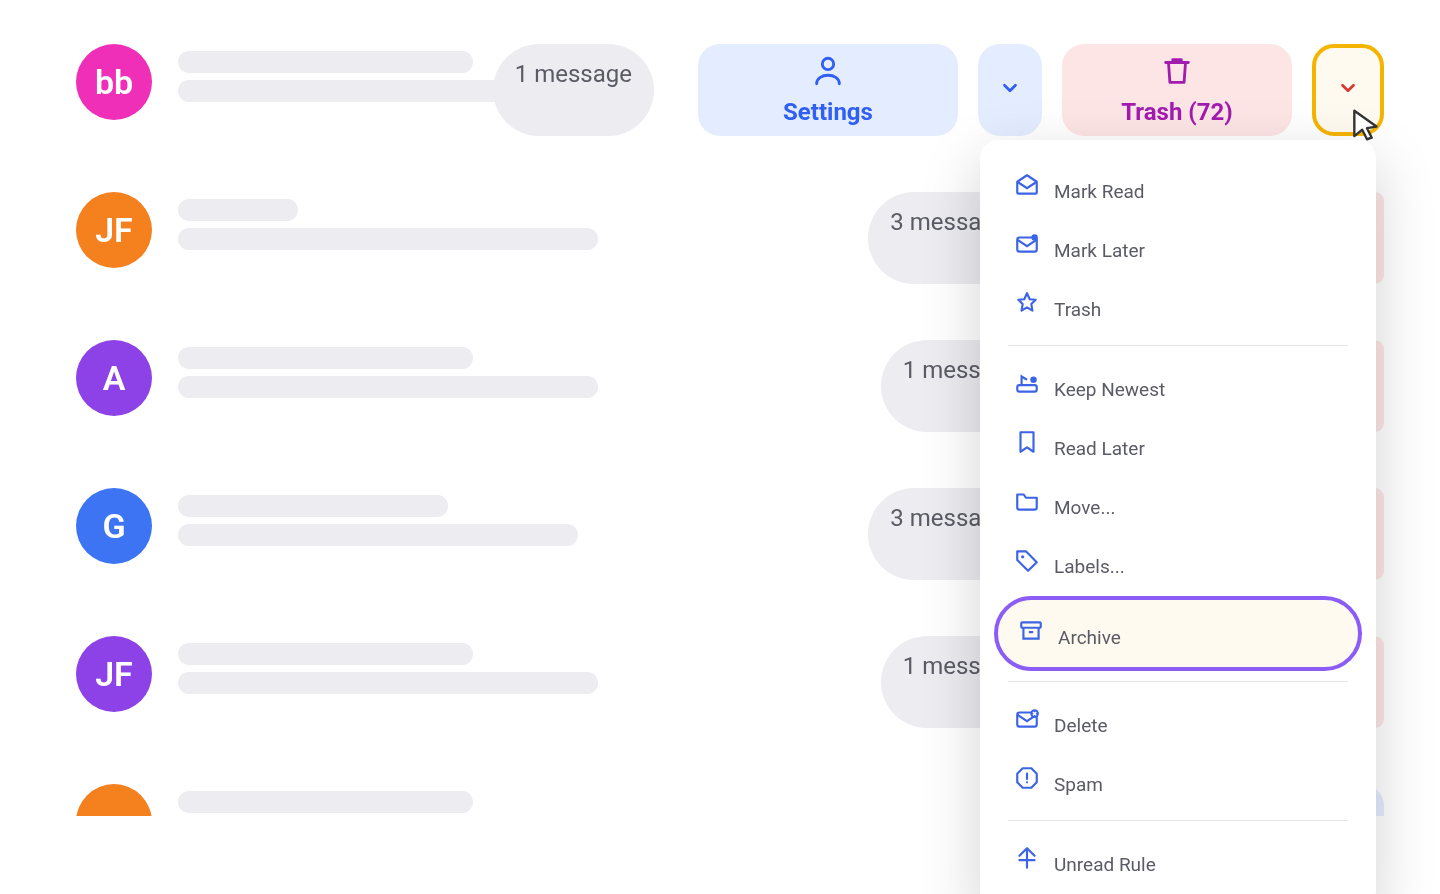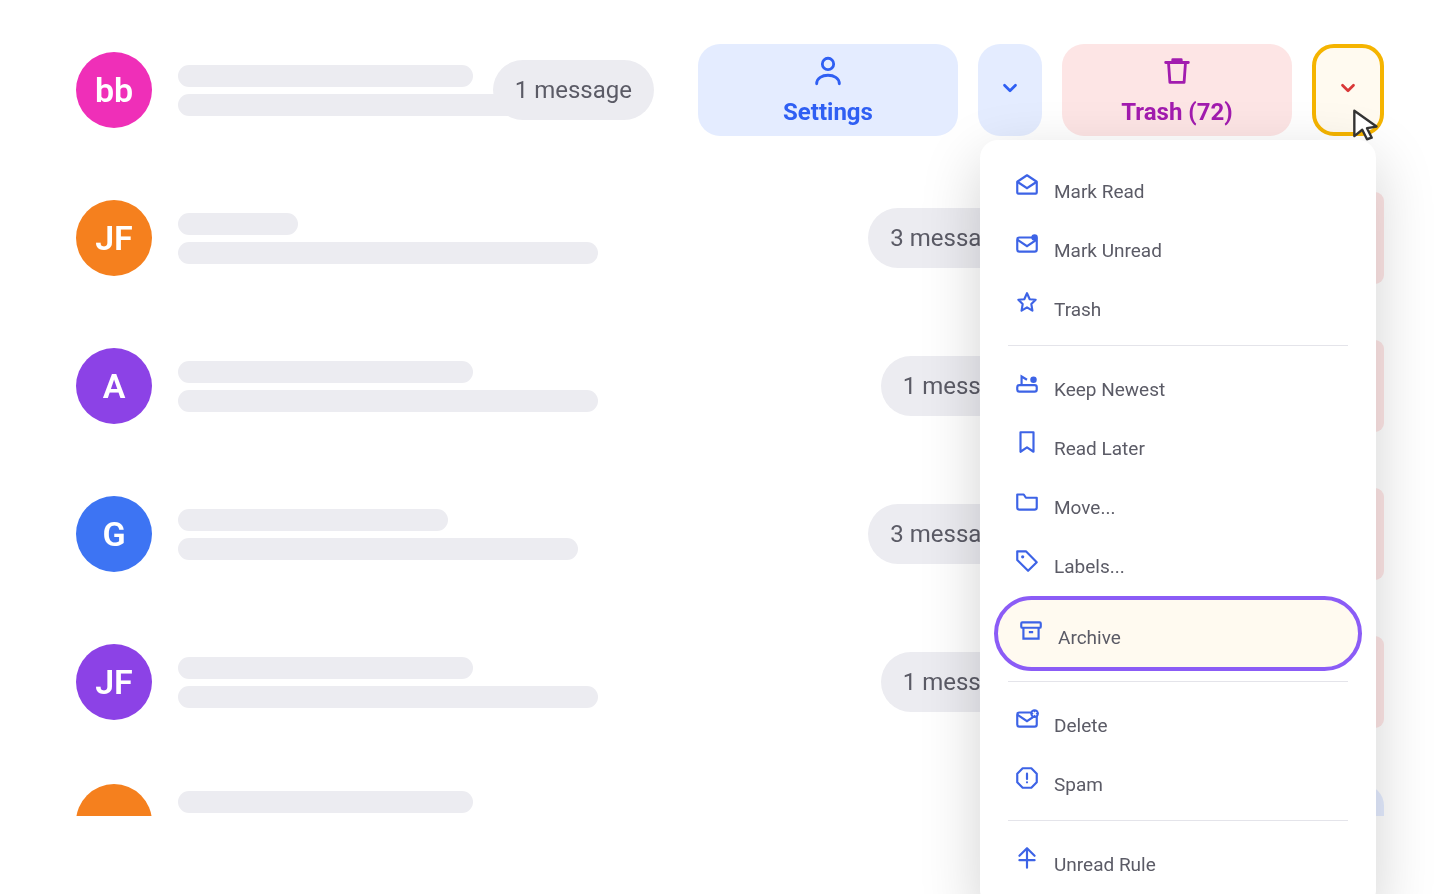--- a/index.html
+++ b/index.html
@@ -14,21 +14,20 @@
   .panel {
     position: absolute;
     left: 16px; top: 16px;
     width: 1408px; height: 862px;
     border-radius: 24px;
     background: #fff;
     overflow: hidden;
   }
   .row {
     display: flex;
-    align-items: center;
     padding: 28px 40px 28px 60px;
     gap: 20px;
   }
   .avatar {
     width: 76px; height: 76px;
     border-radius: 50%;
     display: flex;
     align-items: center;
     justify-content: center;
     font-size: 34px;
@@ -301,21 +300,21 @@
     <div class="menu-item">
       <span><svg>
           <use href="#ico-env-open"></use>
         </svg></span>
       <span>Mark Read</span>
     </div>
     <div class="menu-item">
       <span><svg>
           <use href="#ico-env-dot"></use>
         </svg></span>
-      <span>Mark Unread</span>
+      <span>Mark Later</span>
     </div>
     <div class="menu-item">
       <span><svg>
           <use href="#ico-star"></use>
         </svg></span>
       <span>Trash</span>
     </div>
     <div class="menu-sep"></div>
     <div class="menu-item">
       <span><svg>

